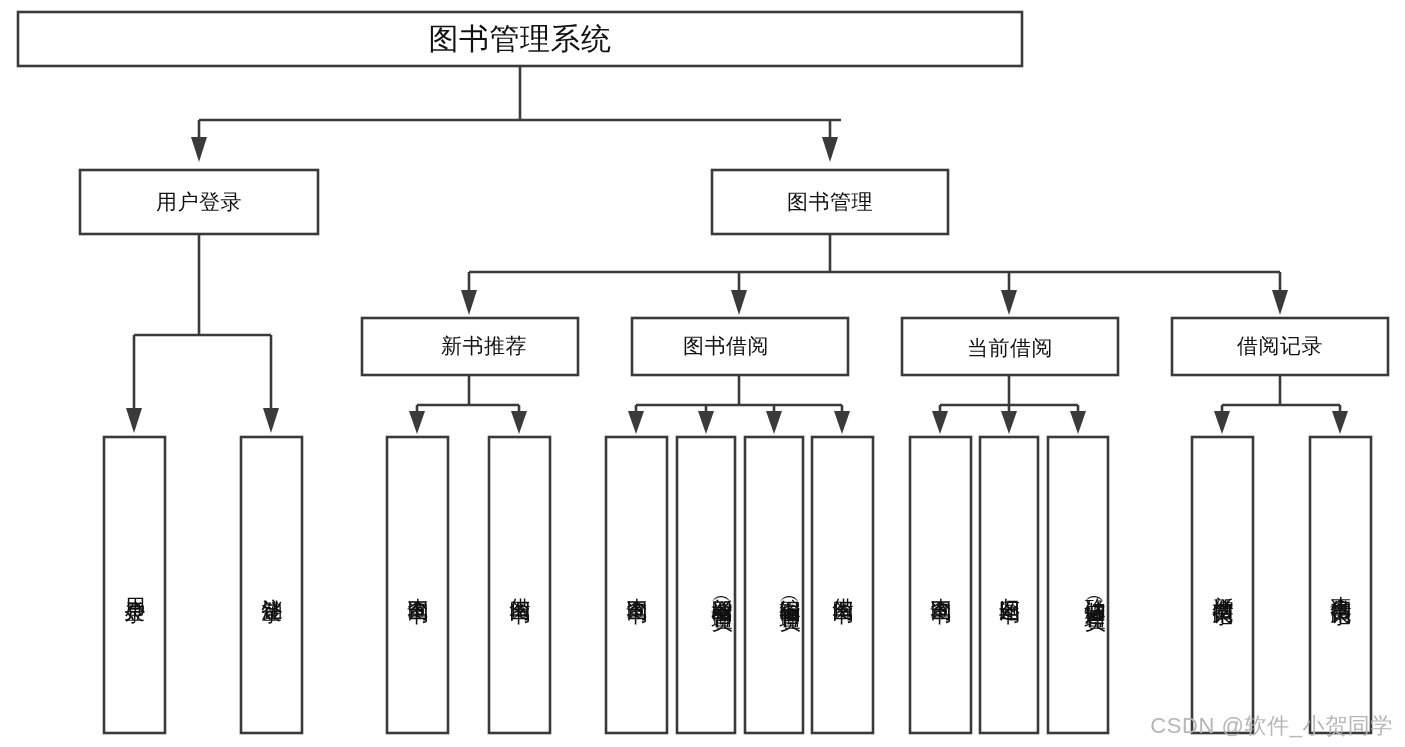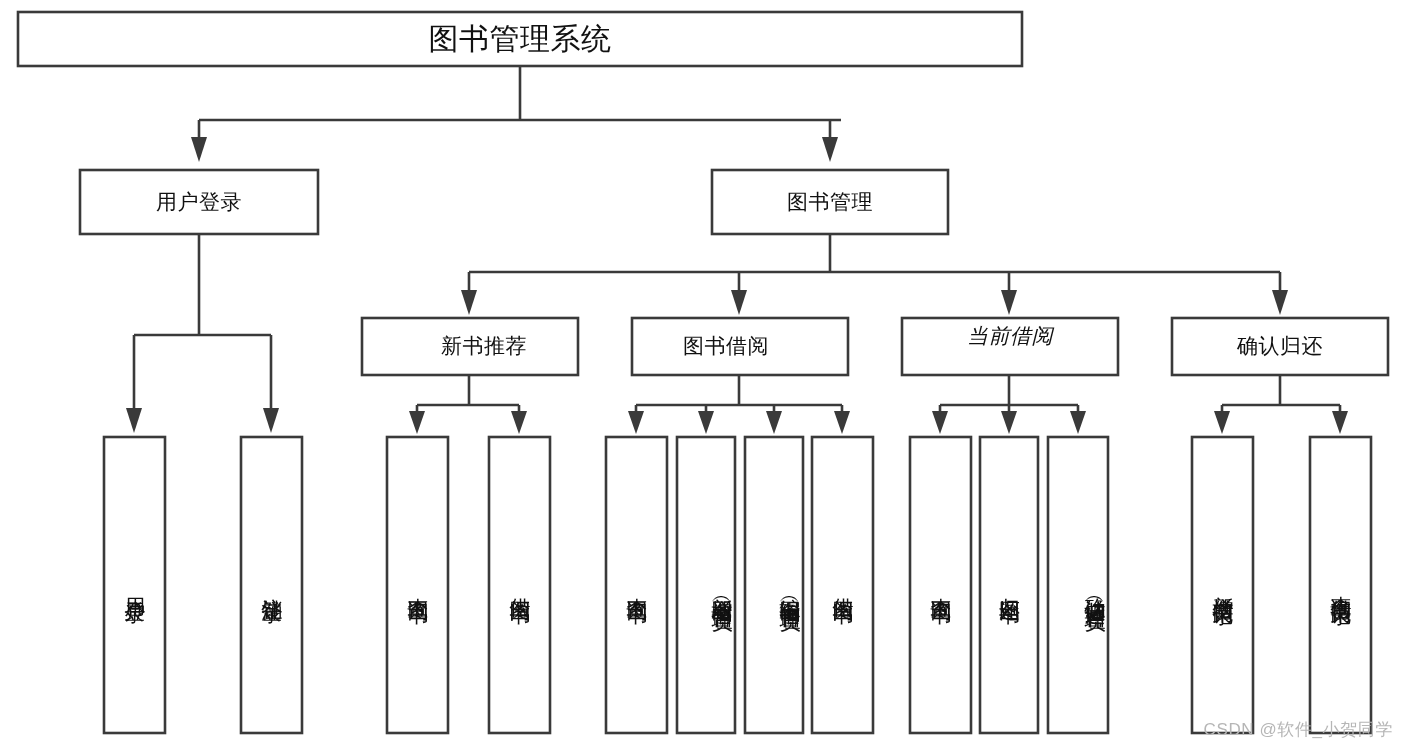--- a/index.html
+++ b/index.html
@@ -67,21 +67,21 @@
     letter-spacing: 2px;
     white-space: nowrap;
   }
   .node-label.root {
     font-size: 30px;
   }
   #watermark {
     position: absolute;
     right: 12px;
     bottom: 6px;
-    font-size: 17px;
+    font-size: 22px;
     color: #b6b6b6;
     font-family: "Liberation Sans", "DejaVu Sans", sans-serif;
     letter-spacing: 0.6px;
     white-space: nowrap;
     pointer-events: none;
   }
 </style>
 </head>
 <body>
 
@@ -195,23 +195,23 @@
   <div class="node-label horizontal root" style="left:18px; top:12px; width:1004px; height:54px;">图书管理系统</div>
 
   <div class="node-label horizontal" style="left:80px; top:170px; width:238px; height:64px;">用户登录</div>
 
   <div class="node-label horizontal" style="left:712px; top:170px; width:236px; height:64px;">图书管理</div>
 
   <div class="node-label horizontal" style="left:362px; top:318px; width:216px; height:57px;padding-left:28px;">新书推荐</div>
 
   <div class="node-label horizontal" style="left:632px; top:318px; width:188px; height:57px;">图书借阅</div>
 
-  <div class="node-label horizontal" style="left:902px; top:308px; width:216px; height:57px;font-style:italic;">当前借阅</div>
-
-  <div class="node-label horizontal" style="left:1172px; top:318px; width:216px; height:57px;">确认归还</div>
+  <div class="node-label horizontal" style="left:902px; top:320px; width:216px; height:57px;">当前借阅</div>
+
+  <div class="node-label horizontal" style="left:1172px; top:318px; width:216px; height:57px;">借阅记录</div>
 
   <div class="node-label vertical" style="left:104px; top:437px; width:61px; height:296px;">用户登录</div>
 
   <div class="node-label vertical" style="left:241px; top:437px; width:61px; height:296px;">注销登录</div>
 
   <div class="node-label vertical" style="left:387px; top:437px; width:61px; height:296px;">查询图书</div>
 
   <div class="node-label vertical" style="left:489px; top:437px; width:61px; height:296px;">借阅图书</div>
 
   <div class="node-label vertical" style="left:606px; top:437px; width:61px; height:296px;">查询图书</div>

